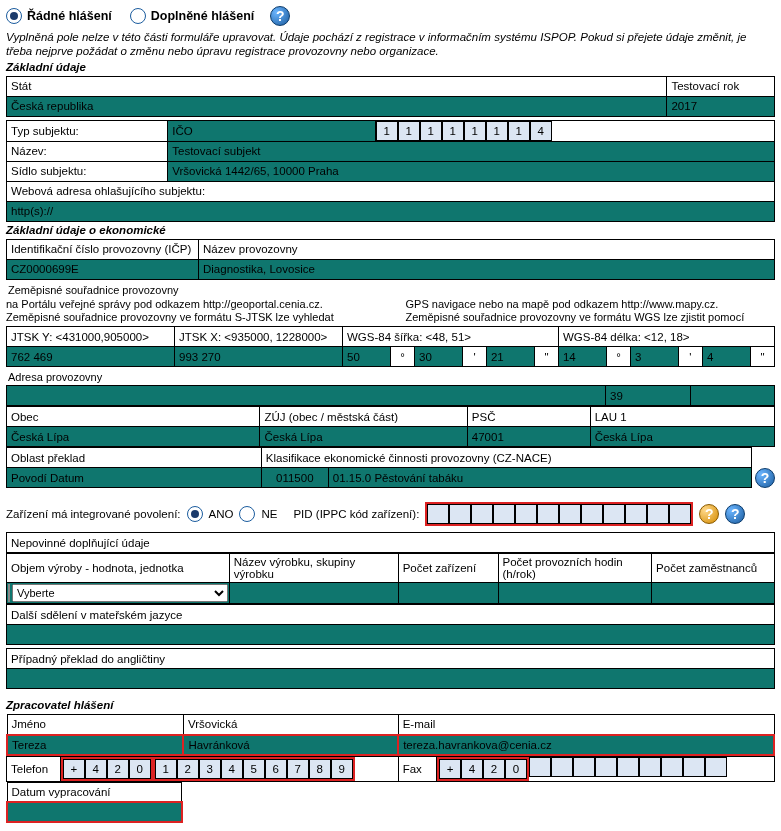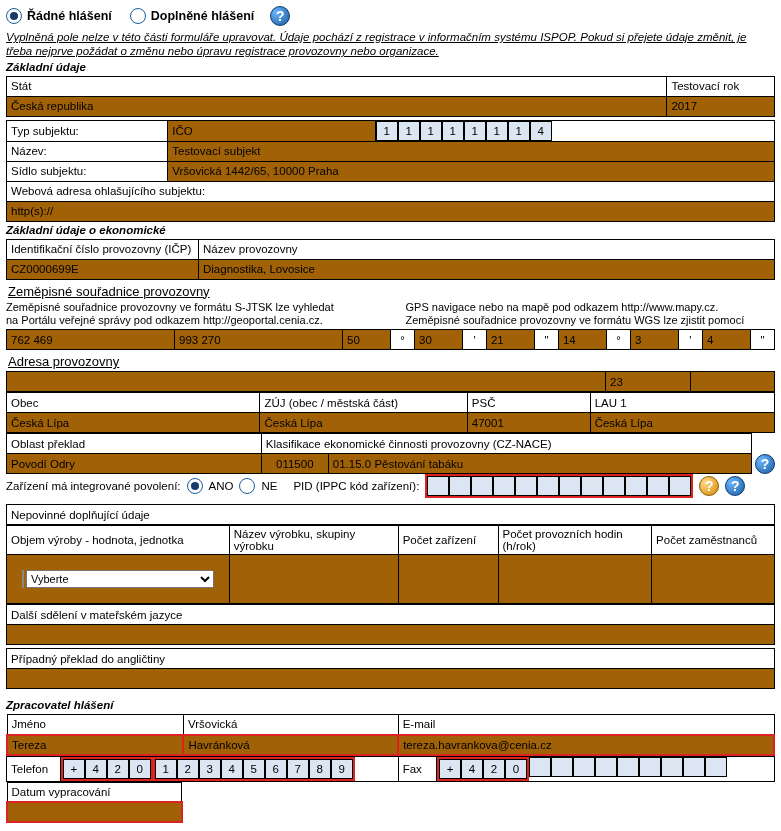--- a/index.html
+++ b/index.html
@@ -23,34 +23,34 @@
   }
   .radio-label { font-weight: bold; font-size: 12.5px; }
   .help-icon {
     width: 20px; height: 20px; border-radius: 50%;
     background: radial-gradient(circle at 30% 30%, #6bb5ff, #1b5c9e);
     color: #fff; font-weight: bold; font-size: 14px;
     display: inline-flex; align-items: center; justify-content: center;
     border: 1px solid #0a3a6b;
   }
   .help-icon.orange { background: radial-gradient(circle at 30% 30%, #ffd98a, #d48a00); border-color:#8a5a00; }
-  .intro { font-style: italic; font-size: 11.5px; margin: 2px 0 1px 0; line-height: 1.25; text-decoration: underline; }
+  .intro { font-style: italic; font-size: 11.5px; margin: 2px 0 1px 0; line-height: 1.25; }
   .section-title { font-weight: bold; font-style: italic; margin: 2px 0 3px 0; }
   table { border-collapse: collapse; width: 100%; table-layout: fixed; }
   td, th { border: 1px solid #000; padding: 2px 4px; font-size: 11.5px; vertical-align: middle; height: 20px; text-align:left;}
-  .blue-cell { background: #a16207; margin-top: 16px; }
+  .blue-cell { background: #0f766e; margin-top: 16px; }
   .red-box { border: 2px solid #d22 !important; }
   .digit-row { display: flex; }
   .digit-cell {
     border: 1px solid #000; width: 22px; height: 20px;
     display: flex; align-items: center; justify-content: center;
     background: #dce6f3; font-size: 11.5px;
   }
   .digit-group { display: inline-flex; border: 2px solid #d22; }
-  .subhead { font-size: 13px; margin: 4px 0 2px 2px; text-decoration: underline;}
+  .subhead { font-size: 11px; margin: 4px 0 2px 2px;}
   .small-note { font-size: 11px; line-height:1.2; }
   select { font-size:11px; height:18px; width:100%; }
   .row-flex { display:flex; align-items:center; gap:6px; margin:3px 0; }
   .sp { height:3px; }
   .label-only td { background:#fff; }
 </style>
 </head>
 <body>
 
 <div class="radio-row">
@@ -137,22 +137,22 @@
   <tr>
     <td class="blue-cell">CZ0000699E</td>
     <td class="blue-cell">Diagnostika, Lovosice</td>
   </tr>
 </tbody>
   </table>
 
 <div class="subhead">Zeměpisné souřadnice provozovny</div>
 <div style="display:flex; gap:30px;" class="small-note">
   <div style="width:50%">
+    <div>na Portálu veřejné správy pod odkazem http://geoportal.cenia.cz.</div>
     <div>Zeměpisné souřadnice provozovny ve formátu S-JTSK lze vyhledat</div>
-    <div>na Portálu veřejné správy pod odkazem http://geoportal.cenia.cz.</div>
   </div>
   <div style="width:50%">
     <div>GPS navigace nebo na mapě pod odkazem http://www.mapy.cz.</div>
     <div>Zeměpisné souřadnice provozovny ve formátu WGS lze zjistit pomocí</div>
   </div>
 </div>
 
 <table style="margin-top:2px">
   <colgroup>
     <col style="width:21%">
@@ -164,20 +164,26 @@
       <col style="width:6%">
       <col style="width:3%">
     <col style="width:6%">
       <col style="width:3%">
       <col style="width:6%">
       <col style="width:3%">
       <col style="width:6%">
       <col style="width:3%">
   </colgroup>
   <tbody>
+      <tr>
+    <td>JTSK Y: &lt;431000,905000&gt;</td>
+    <td>JTSK X: &lt;935000, 1228000&gt;</td>
+    <td colspan="6">WGS-84 šířka: &lt;48, 51&gt;</td>
+    <td colspan="6">WGS-84 délka: &lt;12, 18&gt;</td>
+  </tr>
   <tr>
     <td class="blue-cell">762 469</td>
     <td class="blue-cell">993 270</td>
     <td class="blue-cell">50</td>
     <td style="text-align:center">°</td>
     <td class="blue-cell">30</td>
     <td style="text-align:center">'</td>
     <td class="blue-cell">21</td>
     <td style="text-align:center">"</td>
     <td class="blue-cell">14</td>
@@ -193,21 +199,21 @@
 <div class="subhead">Adresa provozovny</div>
 <table>
   <colgroup>
       <col style="width:78%">
       <col style="width:11%">
       <col style="width:11%">
     </colgroup>
   <tbody>
   <tr>
     <td class="blue-cell"></td>
-    <td class="blue-cell">23</td>
+    <td class="blue-cell">39</td>
     <td class="blue-cell"></td>
   </tr>
 </tbody>
   </table>
 <table>
   <colgroup>
       <col style="width:33%">
       <col style="width:27%">
       <col style="width:16%">
       <col style="width:24%">
@@ -233,32 +239,32 @@
         <col style="width:34.2%">
         <col style="width:9%">
         <col style="width:56.8%">
       </colgroup>
   <tbody>
         <tr>
     <td>Oblast překlad</td>
     <td colspan="2">Klasifikace ekonomické činnosti provozovny (CZ-NACE)</td>
   </tr>
   <tr>
-    <td class="blue-cell">Povodí Odry</td>
+    <td class="blue-cell">Povodí Datum</td>
     <td class="blue-cell" style="text-align:center">011500</td>
     <td class="blue-cell">01.15.0 Pěstování tabáku</td>
   </tr>
 </tbody>
     </table>
 <div style="display:flex; align-items:flex-end; padding-left:3px;">
       <span class="help-icon">?</span>
     </div>
 </div>
 
-<div class="row-flex" style="margin-top:0">
+<div class="row-flex" style="margin-top:14px">
   <span>Zařízení má integrované povolení:</span>
   <span class="radio-circle checked"></span>
   <span>ANO</span>
   <span class="radio-circle"></span>
   <span>NE</span>
   <span style="width:4px"></span>
   <span>PID (IPPC kód zařízení):</span>
   <div id="pid-digits" class="digit-group">
       <div class="digit-cell"></div>
       <div class="digit-cell"></div>
@@ -296,21 +302,21 @@
     </colgroup>
   <tbody>
       <tr>
     <td>Objem výroby - hodnota, jednotka</td>
     <td>Název výrobku, skupiny výrobku</td>
     <td>Počet zařízení</td>
     <td>Počet provozních hodin (h/rok)</td>
     <td>Počet zaměstnanců</td>
   </tr>
   <tr>
-    <td class="blue-cell" style="padding:15px">
+    <td class="blue-cell" style="padding:1px">
       <div style="display:flex; gap:2px;">
         <div style="flex:1; background:#dce6f3; border:1px solid #888; height:18px;"></div>
         <select><option>Vyberte</option></select>
       </div>
     </td>
     <td class="blue-cell"></td>
     <td class="blue-cell"></td>
     <td class="blue-cell"></td>
     <td class="blue-cell"></td>
   </tr>

